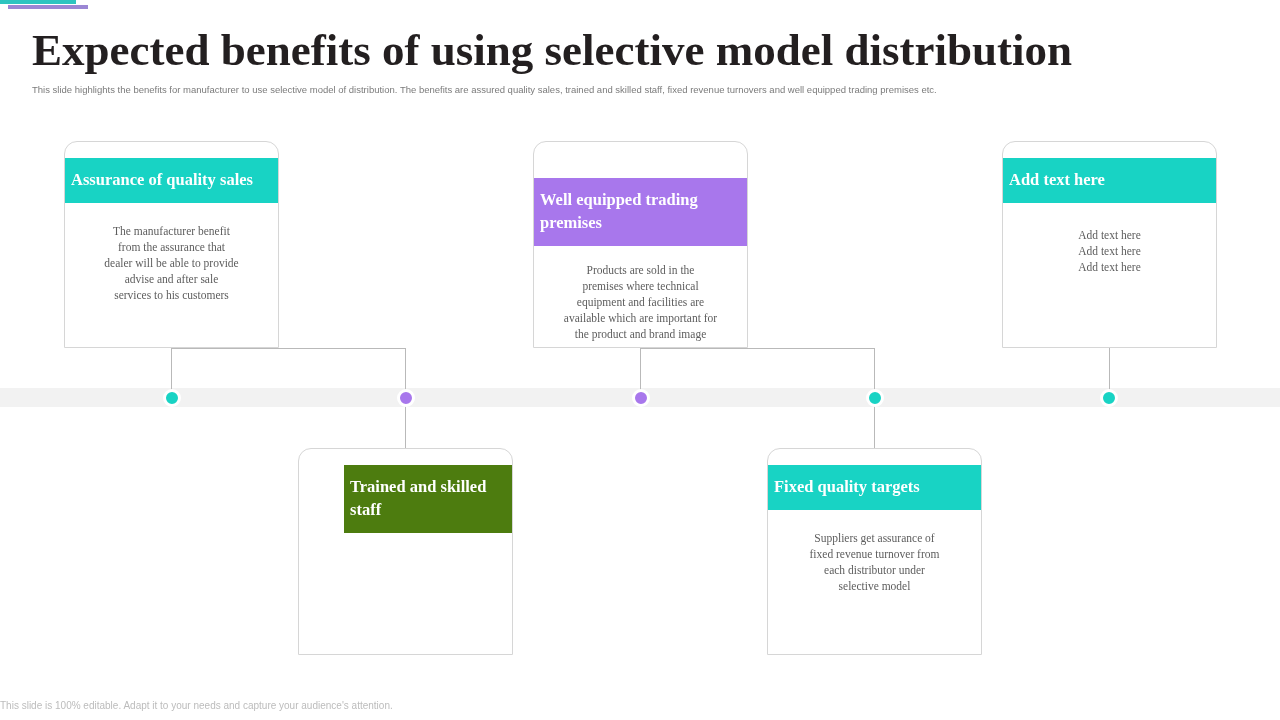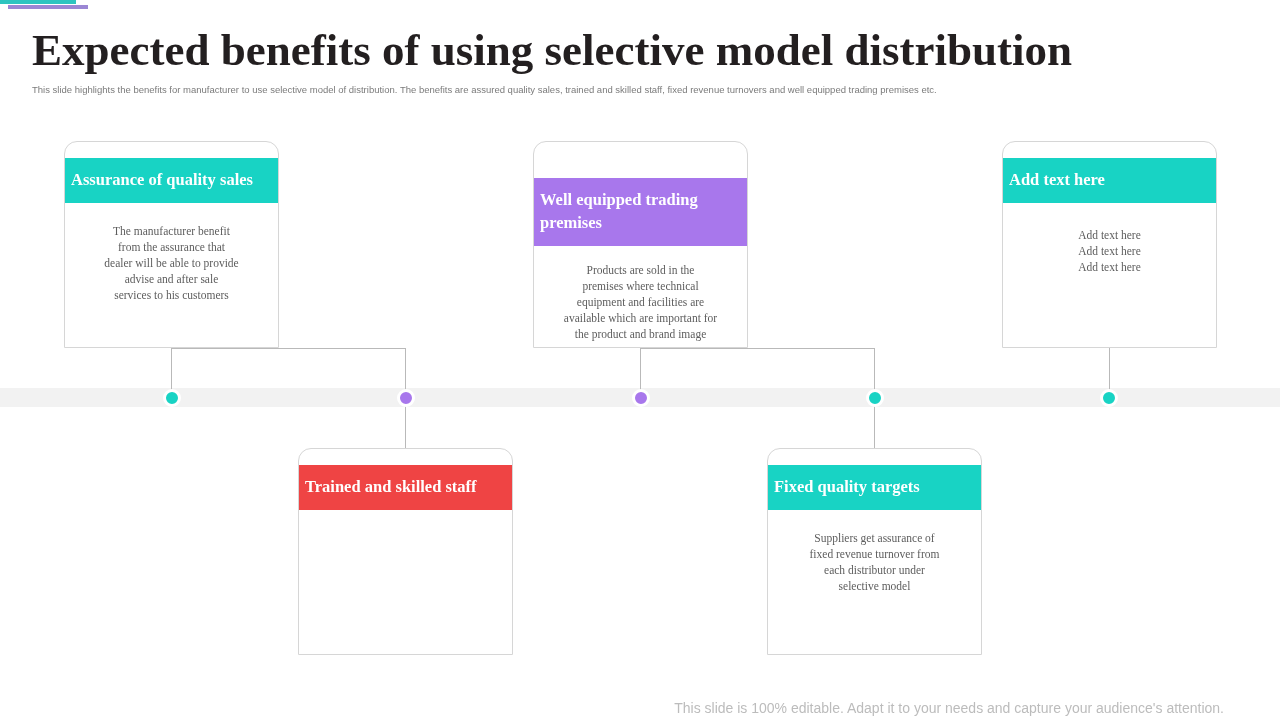--- a/index.html
+++ b/index.html
@@ -113,22 +113,22 @@
   #card-wellequipped   { left: 533px; top: 141px; height: 207px; }
   #card-addtext        { left: 1002px;top: 141px; height: 207px; }
   #card-trained        { left: 298px; top: 448px; height: 207px; }
   #card-fixed          { left: 767px; top: 448px; height: 207px; }
 
   
   .footer-note {
     position: absolute;
     left: 0; top: 700px;
     width: 1224px;
-    text-align: right;
-    font-size: 14px;
+    text-align: left;
+    font-size: 10px;
     color: #bcbcbc;
   }
 </style>
 </head>
 <body>
 
 <div class="deco-bar-teal"></div>
 <div class="deco-bar-purple"></div>
 
 <h1 class="page-title">Expected benefits of using selective model distribution</h1>
@@ -190,21 +190,21 @@
     <span class="line">text here</span>
   </div>
   <div class="card-body" style="padding-top:24px;">
     <span class="line">Add text here</span>
     <span class="line">Add text here</span>
     <span class="line">Add text here</span>
   </div>
 </div>
 
 <div class="card" id="card-trained">
-  <div class="card-head" style="background:#ef4444;">
+  <div class="card-head" style="background:#4d7c0f;margin-left:45px;">
     <span class="line">Trained and</span>
     <span class="line">skilled staff</span>
   </div>
 </div>
 
 <div class="card" id="card-fixed">
   <div class="card-head" style="background:#18d3c4;">
     <span class="line">Fixed</span>
     <span class="line">quality targets</span>
   </div>

